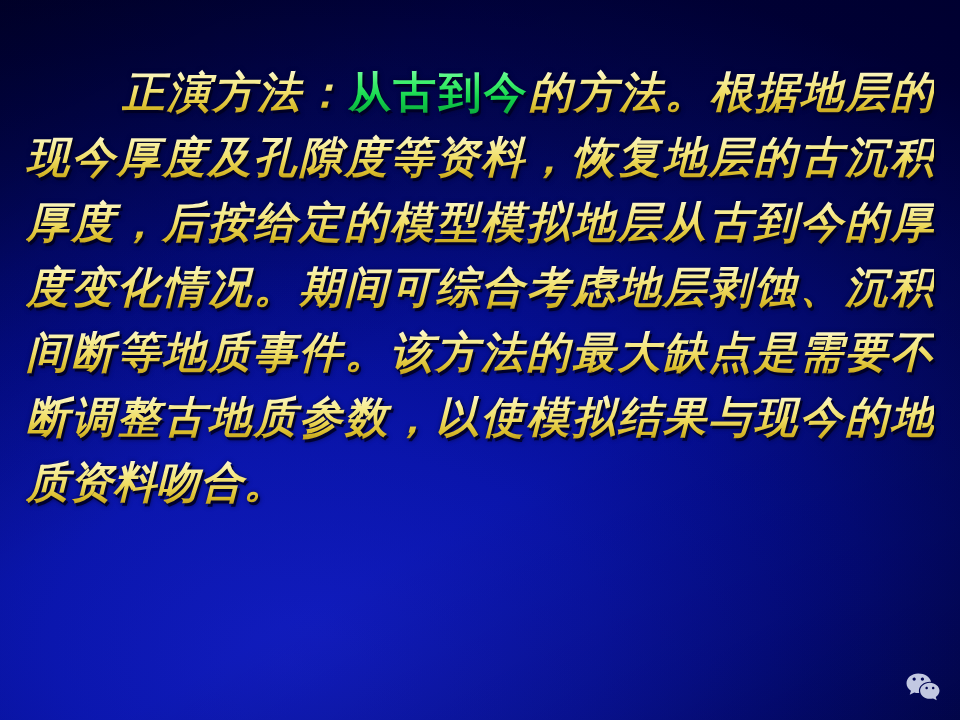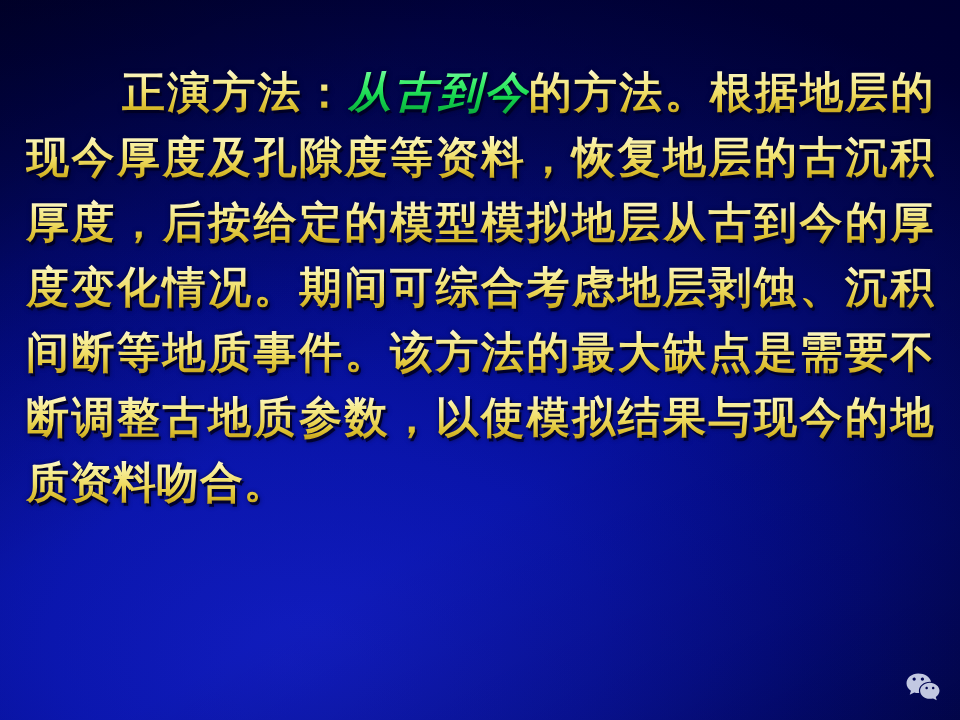--- a/index.html
+++ b/index.html
@@ -50,29 +50,29 @@
     z-index: 3;
     color: #f5e97e;
   }
   .gold {
     background-image: linear-gradient(180deg, #fffbe0 0%, #f7ee9a 26%, #efdc63 54%, #d8bb2a 82%, #b8941a 100%);
     -webkit-background-clip: text;
     background-clip: text;
     color: transparent;
     -webkit-text-fill-color: transparent;
     filter: drop-shadow(2px 3px 0px rgba(0,0,35,0.85)) drop-shadow(0px 0px 2px rgba(0,0,30,0.6));
+    font-style: italic;
   }
   .green {
     background-image: linear-gradient(180deg, #7dffa8 0%, #3ff06e 30%, #12d44c 62%, #0aa23a 100%);
     -webkit-background-clip: text;
     background-clip: text;
     color: transparent;
     -webkit-text-fill-color: transparent;
     filter: drop-shadow(2px 3px 0px rgba(0,0,35,0.85)) drop-shadow(0px 0px 2px rgba(0,0,30,0.6));
-    font-style: italic;
   }
 
   
   .watermark {
     position: absolute;
     right: 20px;
     bottom: 18px;
     display: flex;
     align-items: center;
     gap: 12px;

